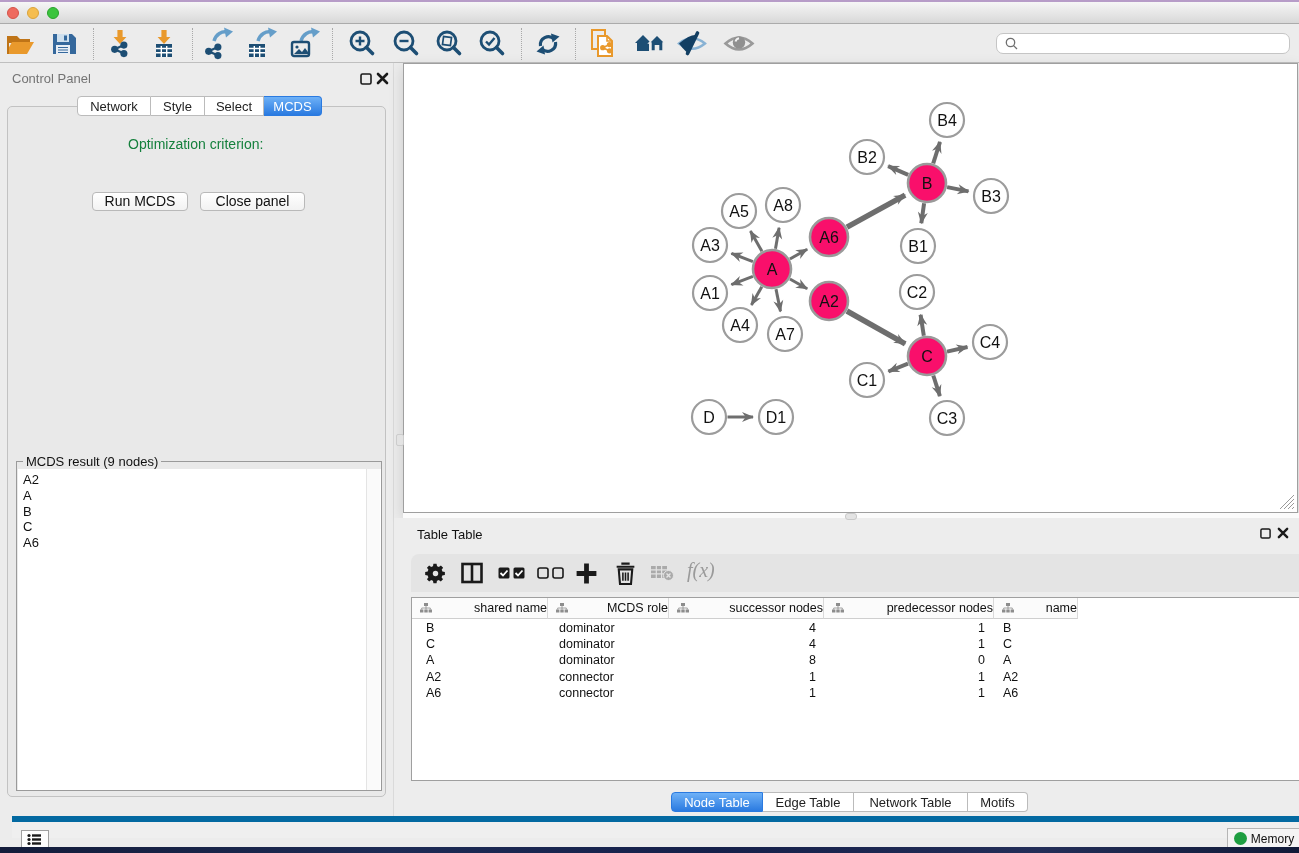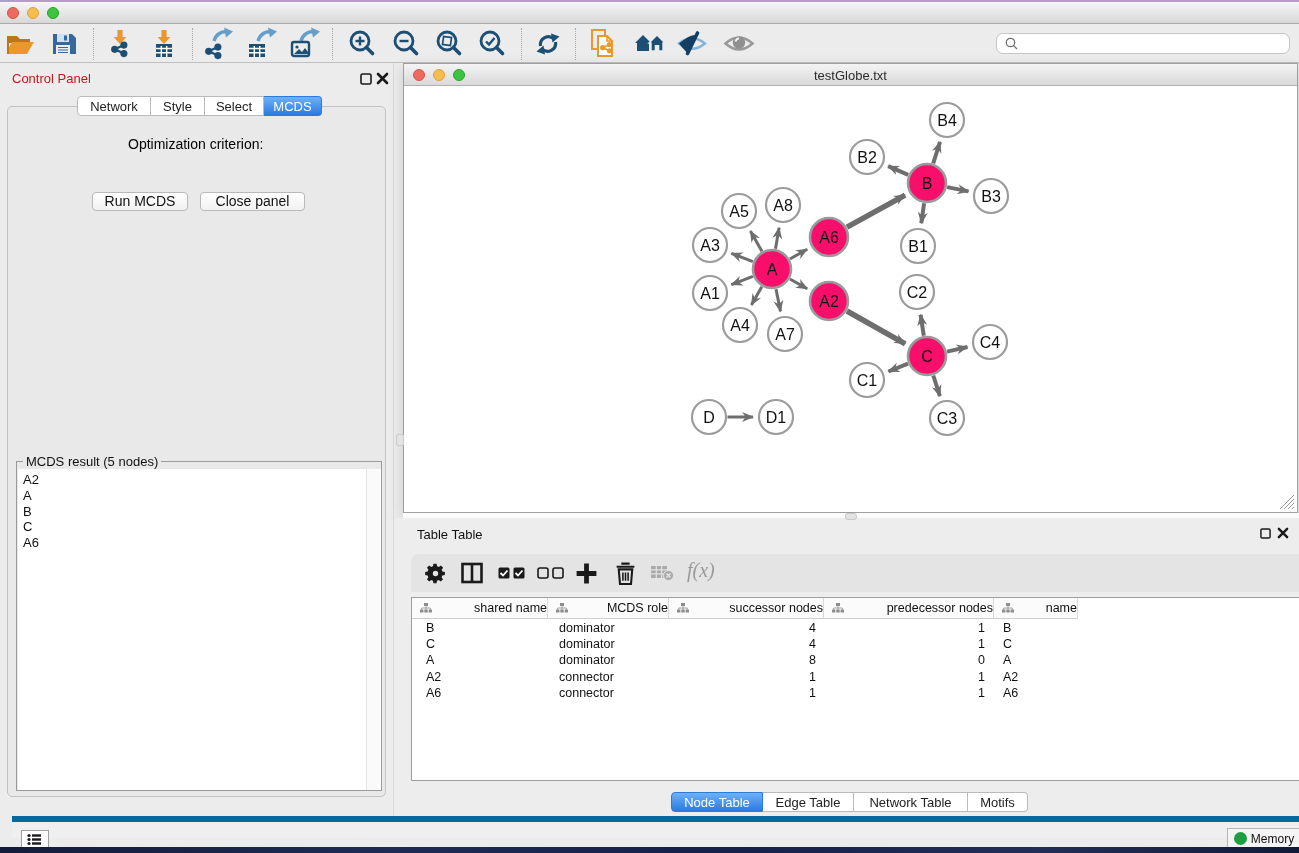--- a/index.html
+++ b/index.html
@@ -8,29 +8,29 @@
 #deskTop{left:0;top:0;width:1299px;height:2px;background:#b79cc8}
 #titlebar{left:0;top:2px;width:1299px;height:22px;background:linear-gradient(#f6f6f6,#d8d8d8);border-bottom:1px solid #ababab;}
 #titlebar .t{position:absolute;left:0;right:0;top:4px;text-align:center;font-size:13px;color:#3c3c3c}
 .tl{position:absolute;top:5px;width:12px;height:12px;border-radius:50%}
 #toolbar{left:0;top:25px;width:1299px;height:38px;background:#ececec;border-bottom:1px solid #bfbfbf}
 .sep{position:absolute;top:3px;height:32px;width:0;border-left:1px dotted #a9a9a9}
 .ticon{position:absolute;top:2px;width:36px;height:34px}
 #searchbox{position:absolute;left:996px;top:8px;width:294px;height:21px;background:#fff;border:1px solid #c5c5c5;border-radius:7px}
 
 #cp{left:0;top:63px;width:393px;height:753px;background:#ececec}
-#cp .hdr{position:absolute;left:12px;top:8px;font-size:13px;color:#b91c1c}
+#cp .hdr{position:absolute;left:12px;top:8px;font-size:13px;color:#737373}
 #cpPanel{position:absolute;left:7px;top:43px;width:379px;height:691px;background:#e9e9e9;border:1px solid #c2c2c2;border-radius:5px}
 .tabrow{position:absolute;display:flex}
 .tab{height:20px;background:#fff;border:1px solid #bbb;border-left:none;font-size:13px;color:#222;text-align:center;line-height:19px}
 .tab.first{border-left:1px solid #bbb;border-radius:4px 0 0 4px}
 .tab.last{border-radius:0 4px 4px 0}
 .tab.sel{background:linear-gradient(#6eb1f7,#2a7ae0);color:#fff;border-color:#2a7ae0}
 #cpTabs{left:77px;top:33px}
-.lbl{position:absolute;font-size:14px;color:#000000}
+.lbl{position:absolute;font-size:14px;color:#15803d}
 #optSel{position:absolute;left:43px;top:95px;width:311px;height:21px;background:#fff;border:1px solid #b7b7b7;border-radius:5px;font-size:14px;color:#111;line-height:19px;padding-left:11px}
 #optSel .spin{position:absolute;right:-1px;top:-1px;width:21px;height:21px;border-radius:0 5px 5px 0;background:linear-gradient(#6db0f7,#2e7de2)}
 .btn{position:absolute;height:19px;background:linear-gradient(#ffffff,#f2f2f2);border:1px solid #b9b9b9;border-radius:4px;font-size:14px;color:#111;text-align:center;line-height:17px}
 #fs{position:absolute;left:16px;top:398px;width:366px;height:330px;border:1px solid #9a9a9a}
 #fs .leg{position:absolute;left:6px;top:-8px;background:#e9e9e9;padding:0 3px;font-size:13px;color:#111}
 #fs .list{position:absolute;left:1px;top:7px;width:363px;height:321px;background:#fff;font-size:13px;color:#111;padding:3px 0 0 5px;line-height:15.8px}
 #fs .sb{position:absolute;right:1px;top:7px;width:14px;height:321px;background:#fafafa;border-left:1px solid #e4e4e4}
 #cpDivider{left:393px;top:63px;width:1px;height:753px;background:#dadada}
 
 #net{left:403px;top:63px;width:895px;height:450px;background:#fff;border:1px solid #9f9f9f;box-shadow:0 5px 14px rgba(0,0,0,0.14)}
@@ -187,32 +187,26 @@
   <div class="tabrow" id="cpTabs">
     <div class="tab first" style="width:74px">Network</div>
       <div class="tab" style="width:54px">Style</div>
       <div class="tab" style="width:59px">Select</div>
       <div class="tab sel last" style="width:58px">MCDS</div>
   </div>
   <div class="lbl" style="left:128px;top:73px">Optimization criterion:</div>
   <div class="btn" style="left:92px;top:129px;width:96px">Run MCDS</div>
   <div class="btn" style="left:200px;top:129px;width:105px">Close panel</div>
   <div id="fs">
-    <div class="leg">MCDS result (5 nodes)</div>
+    <div class="leg">MCDS result (9 nodes)</div>
     <div class="list">A2<br>A<br>B<br>C<br>A6</div>
     <div class="sb"></div>
   </div>
 </div>
 <div class="abs" id="net">
-  <div id="netTitle">
-    <div class="tl" style="left:9px;background:#ee6a5f;border:0.5px solid #d55349"></div>
-    <div class="tl" style="left:29px;background:#f5bd4f;border:0.5px solid #dba33a"></div>
-    <div class="tl" style="left:49px;background:#3cc43e;border:0.5px solid #2aa32c"></div>
-    <div class="t">testGlobe.txt</div>
-  </div>
   <div id="canvas">
 <svg id="graph" width="894" height="427" viewBox="0 0 894 427">
 <defs>
           <marker id="arr" markerWidth="13" markerHeight="11" refX="11.5" refY="5.5" orient="auto" markerUnits="userSpaceOnUse">
             <path d="M0.5,0.5 L12.5,5.5 L0.5,10.5 L4.2,5.5 z" fill="#6e6e6e"></path>
           </marker>
         </defs>
 <g stroke="#6e6e6e">
 <line x1="357.9" y1="165.2" x2="346.4" y2="145.0" stroke-width="3" marker-end="url(#arr)"></line>
 <line x1="371.5" y1="162.8" x2="375.1" y2="141.7" stroke-width="3" marker-end="url(#arr)"></line>

